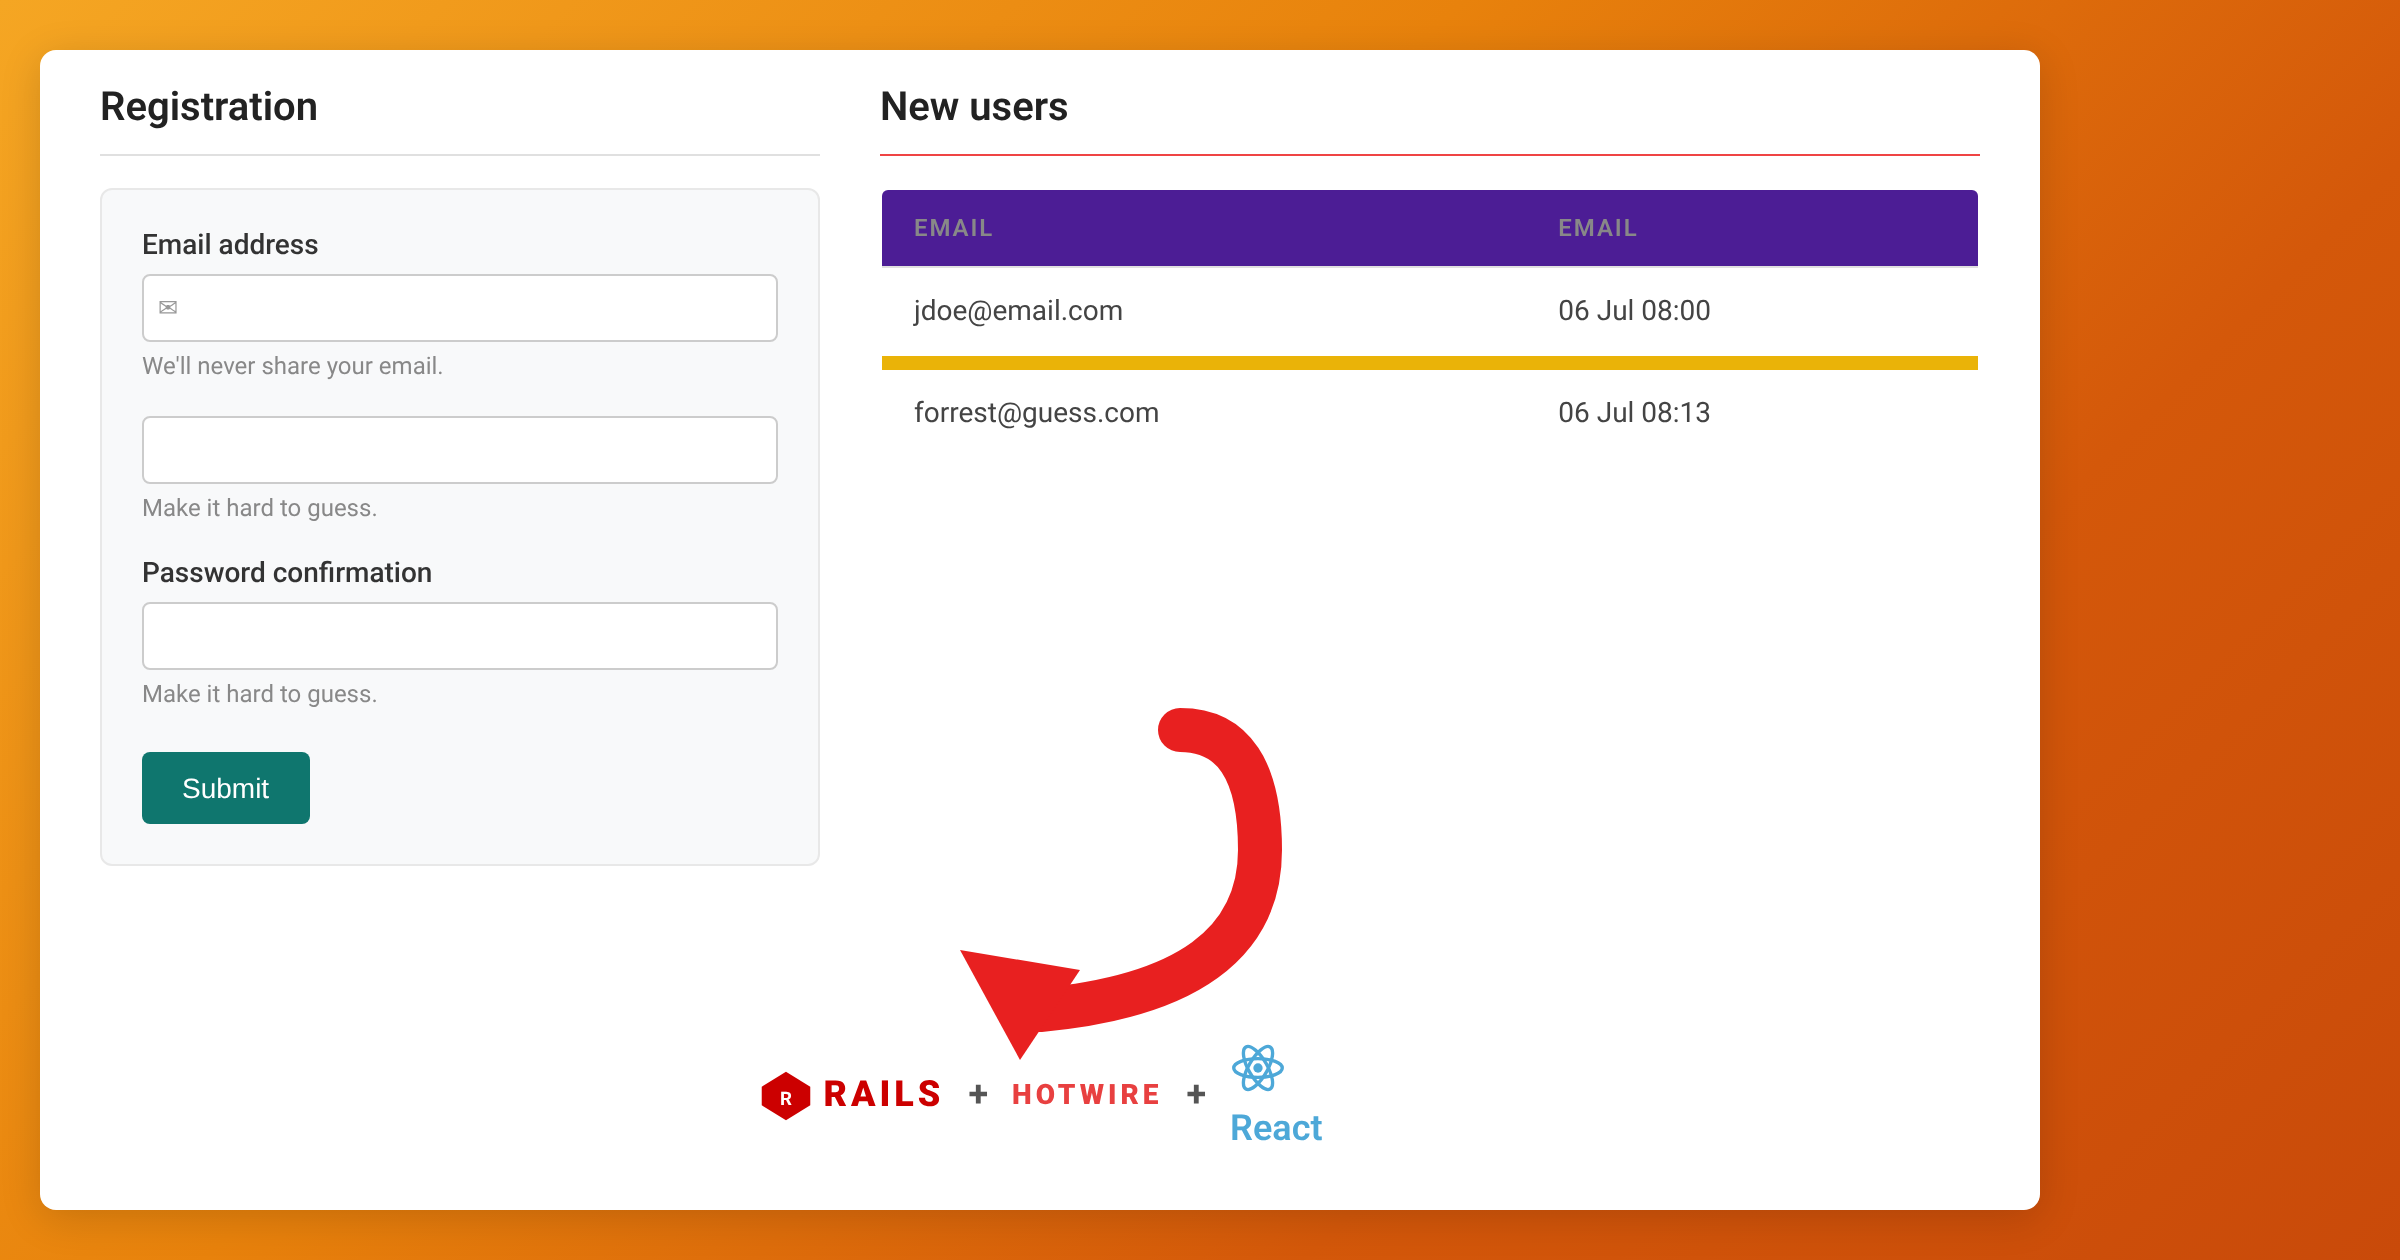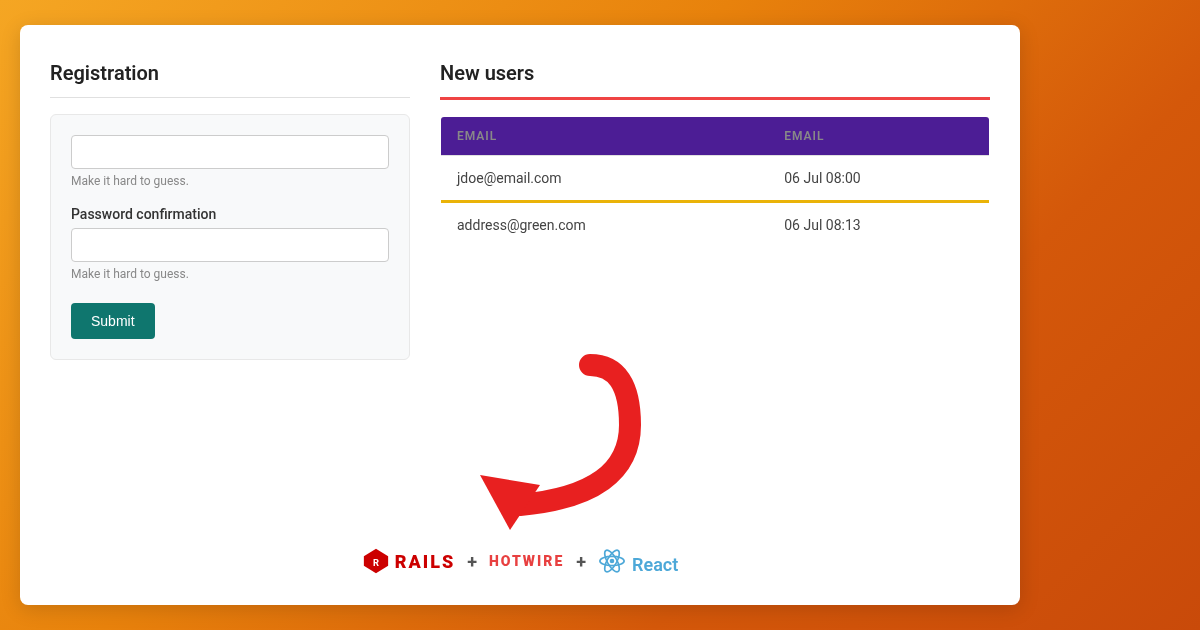--- a/index.html
+++ b/index.html
@@ -14,21 +14,21 @@
       justify-content: flex-start;
       position: relative;
     }
 
     .main-card {
       background: #fff;
       border-radius: 8px;
       width: 1000px;
       min-height: 580px;
       margin: 20px 0 20px 20px;
-      padding: 36px 30px 20px 30px;
+      padding: 16px 30px 20px 30px;
       position: relative;
       z-index: 2;
       box-shadow: 0 4px 20px rgba(0,0,0,0.15);
     }
 
     .card-inner {
       display: flex;
       gap: 30px;
     }
 
@@ -116,21 +116,21 @@
     .new-users-panel {
       flex: 1;
     }
 
     .new-users-title {
       font-size: 20px;
       font-weight: 600;
       color: #222;
       margin-bottom: 16px;
       padding-bottom: 12px;
-      border-bottom: 3px solid #ef4444;
+      border-bottom: 1px solid #ef4444;
     }
 
     .users-table {
       width: 100%;
       border-collapse: collapse;
       border: 1px solid #e0e0e0;
       border-radius: 4px;
       overflow: hidden;
     }
 
@@ -142,21 +142,21 @@
       font-weight: 600;
       color: #888;
       letter-spacing: 0.08em;
       border-bottom: 1px solid #e0e0e0;
     }
 
     .users-table td {
       padding: 14px 16px;
       font-size: 14px;
       color: #444;
-      border-bottom: 3px solid #eab308;
+      border-bottom: 7px solid #eab308;
     }
 
     .users-table tr:last-child td {
       border-bottom: none;
     }
 
     
     .arrow-overlay {
       position: absolute;
       bottom: 60px;
@@ -208,22 +208,23 @@
     .hotwire-text {
       font-size: 14px;
       font-weight: 900;
       color: #e84040;
       letter-spacing: 2px;
       text-transform: uppercase;
     }
 
     .react-logo {
       display: flex;
-      align-items: flex-end;
+      align-items: flex-start;
       gap: 6px;
+      flex-direction: column;
     }
 
     .react-icon {
       width: 28px;
       height: 28px;
     }
 
     .react-text {
       font-size: 18px;
       font-weight: 600;
@@ -232,20 +233,28 @@
   </style>
 </head>
 <body>
 
 <div class="main-card">
   <div class="card-inner">
 
     <div class="registration-panel">
       <h2 class="panel-title">Registration</h2>
       <div class="form-card">
+        <div class="form-group">
+          <label class="form-label">Email address</label>
+          <div class="email-input-wrapper">
+            <span class="email-icon">✉</span>
+            <input type="email" class="form-input email-input" style="">
+          </div>
+          <p class="form-hint">We'll never share your email.</p>
+        </div>
         <div class="form-group">
           <input type="password" class="form-input" style="">
           <p class="form-hint">Make it hard to guess.</p>
         </div>
         <div class="form-group">
           <label class="form-label">Password confirmation</label>
           <input type="password" class="form-input" style="">
           <p class="form-hint">Make it hard to guess.</p>
         </div>
         <button class="submit-btn">Submit</button>
@@ -260,21 +269,21 @@
             <th>EMAIL</th>
             <th>EMAIL</th>
           </tr>
         </thead>
         <tbody id="users-tbody">
         <tr>
       <td>jdoe@email.com</td>
       <td>06 Jul 08:00</td>
     </tr>
             <tr>
-      <td>address@green.com</td>
+      <td>forrest@guess.com</td>
       <td>06 Jul 08:13</td>
     </tr>
           </tbody>
       </table>
     </div>
   </div>
 
   <div class="arrow-overlay">
     <svg viewBox="0 0 280 200" xmlns="http://www.w3.org/2000/svg">
 

